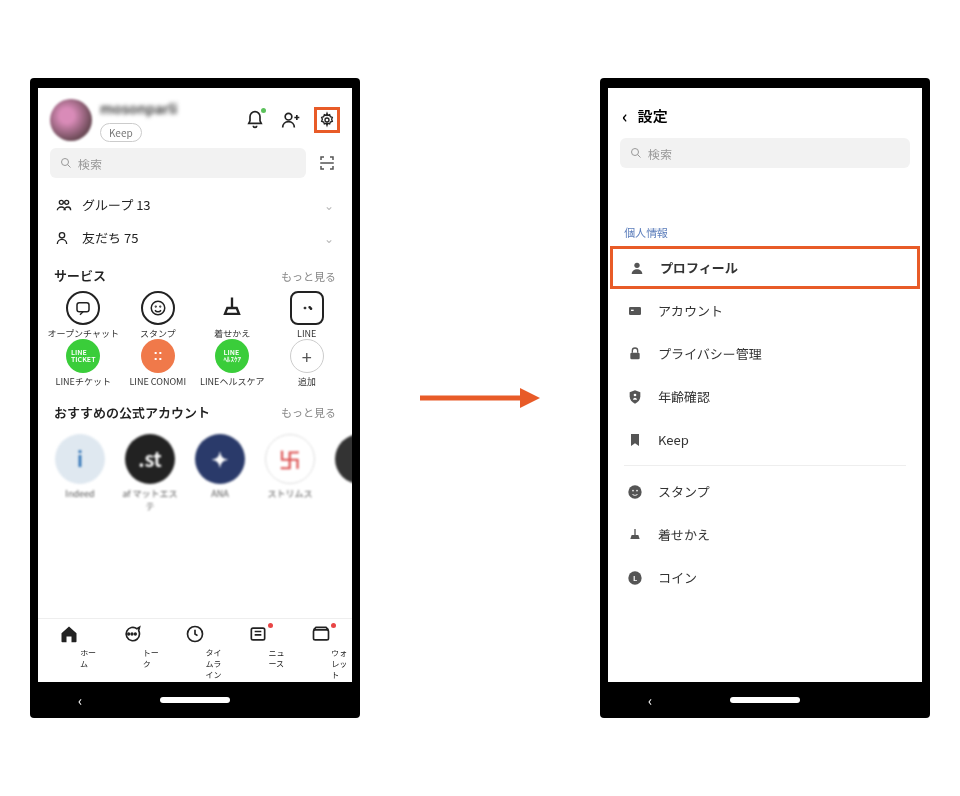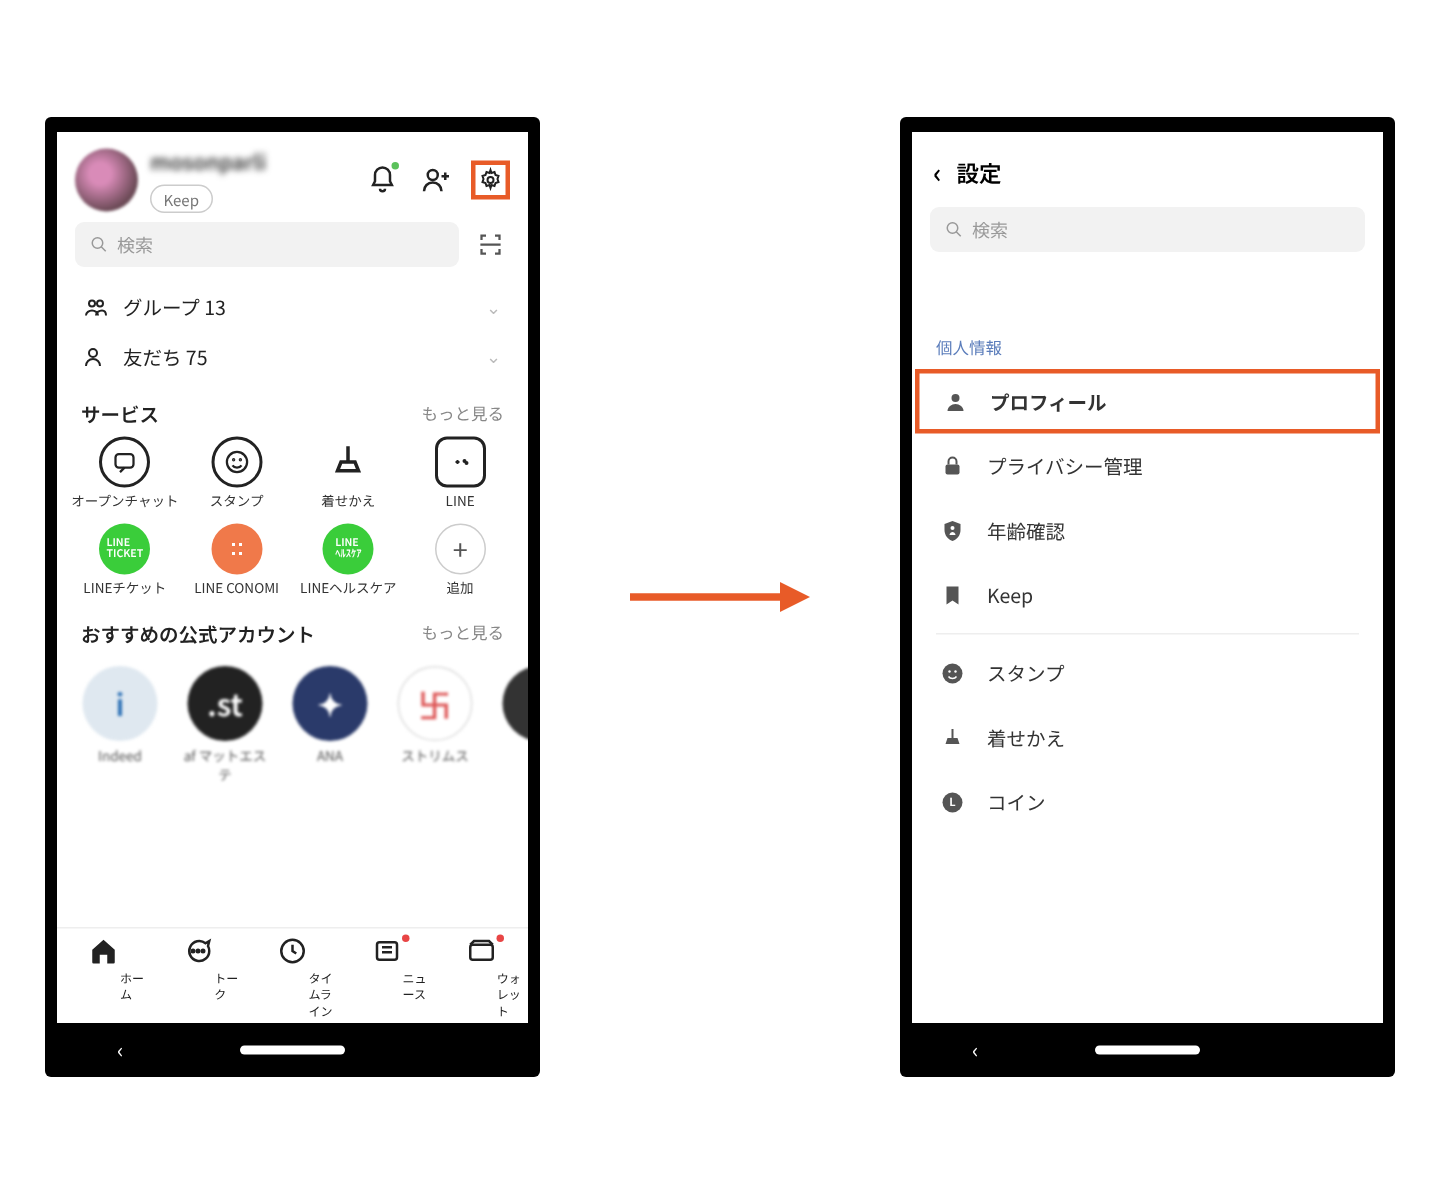--- a/index.html
+++ b/index.html
@@ -26,21 +26,21 @@
   .search-row { display:flex; align-items:center; gap:8px; padding:0 12px 10px 12px; }
   .search-field { flex:1; background:#f2f2f2; border-radius:6px; height:30px; display:flex; align-items:center; padding:0 10px; color:#999; font-size:12px; gap:6px;}
   .qr-btn { width:26px; height:26px; display:flex; align-items:center; justify-content:center; }
 
   .list-row { display:flex; align-items:center; padding:7px 18px; font-size:13px; color:#222; gap:10px;}
   .list-row .chev { margin-left:auto; color:#bbb; font-size:12px; }
 
   .section-hd { display:flex; align-items:center; padding:12px 16px 6px 16px; font-size:13px; font-weight:600; color:#222;}
   .section-hd .more { margin-left:auto; font-size:11px; color:#888; font-weight:400;}
 
-  .services { display:grid; grid-template-columns:repeat(4,1fr); padding:0 8px 4px 8px; row-gap:10px;}
+  .services { display:grid; grid-template-columns:repeat(4,1fr); padding:0 8px 4px 8px; row-gap:0;}
   .svc { display:flex; flex-direction:column; align-items:center; gap:4px; }
   .svc .circ { width:34px; height:34px; border-radius:50%; border:2px solid #222; display:flex; align-items:center; justify-content:center; background:#fff; }
   .svc .circ.filled { border:none; color:#fff; font-size:11px; font-weight:600; }
   .svc .lbl { font-size:9px; color:#333; text-align:center; line-height:1.1; white-space:pre-line; }
   .plus-circ { width:34px; height:34px; border-radius:50%; border:1px solid #ccc; display:flex; align-items:center; justify-content:center; font-size:18px; color:#555;}
 
   .accounts { display:flex; gap:10px; padding:6px 12px 0 12px; overflow:hidden; }
   .acct { display:flex; flex-direction:column; align-items:center; gap:3px; min-width:60px; filter: blur(1.2px);}
   .acct .circ2 { width:50px; height:50px; border-radius:50%; background:#555; display:flex; align-items:center; justify-content:center; color:#fff; font-size:20px; font-weight:600;}
   .acct .albl { font-size:9px; color:#555; text-align:center; }
@@ -308,20 +308,29 @@
           <svg width="16" height="16" viewBox="0 0 24 24" fill="#555">
             <circle cx="12" cy="8" r="4"></circle>
             <path d="M4 21c0-4 4-7 8-7s8 3 8 7z"></path>
           </svg>
         </span>
       <span>プロフィール</span>
     </div>
     <div class="set-item">
       <span class="sicon">
           <svg width="16" height="16" viewBox="0 0 24 24" fill="#555">
+            <rect x="3" y="6" width="18" height="12" rx="2"></rect>
+            <rect x="6" y="10" width="4" height="2" fill="#fff"></rect>
+          </svg>
+        </span>
+      <span>アカウント</span>
+    </div>
+    <div class="set-item">
+      <span class="sicon">
+          <svg width="16" height="16" viewBox="0 0 24 24" fill="#555">
             <rect x="5" y="10" width="14" height="10" rx="2"></rect>
             <path d="M8 10V7a4 4 0 0 1 8 0v3" fill="none" stroke="#555" stroke-width="2"></path>
           </svg>
         </span>
       <span>プライバシー管理</span>
     </div>
     <div class="set-item">
       <span class="sicon">
           <svg width="16" height="16" viewBox="0 0 24 24" fill="#555">
             <path d="M12 2l8 3v6c0 5-3 9-8 11-5-2-8-6-8-11V5z"></path>

